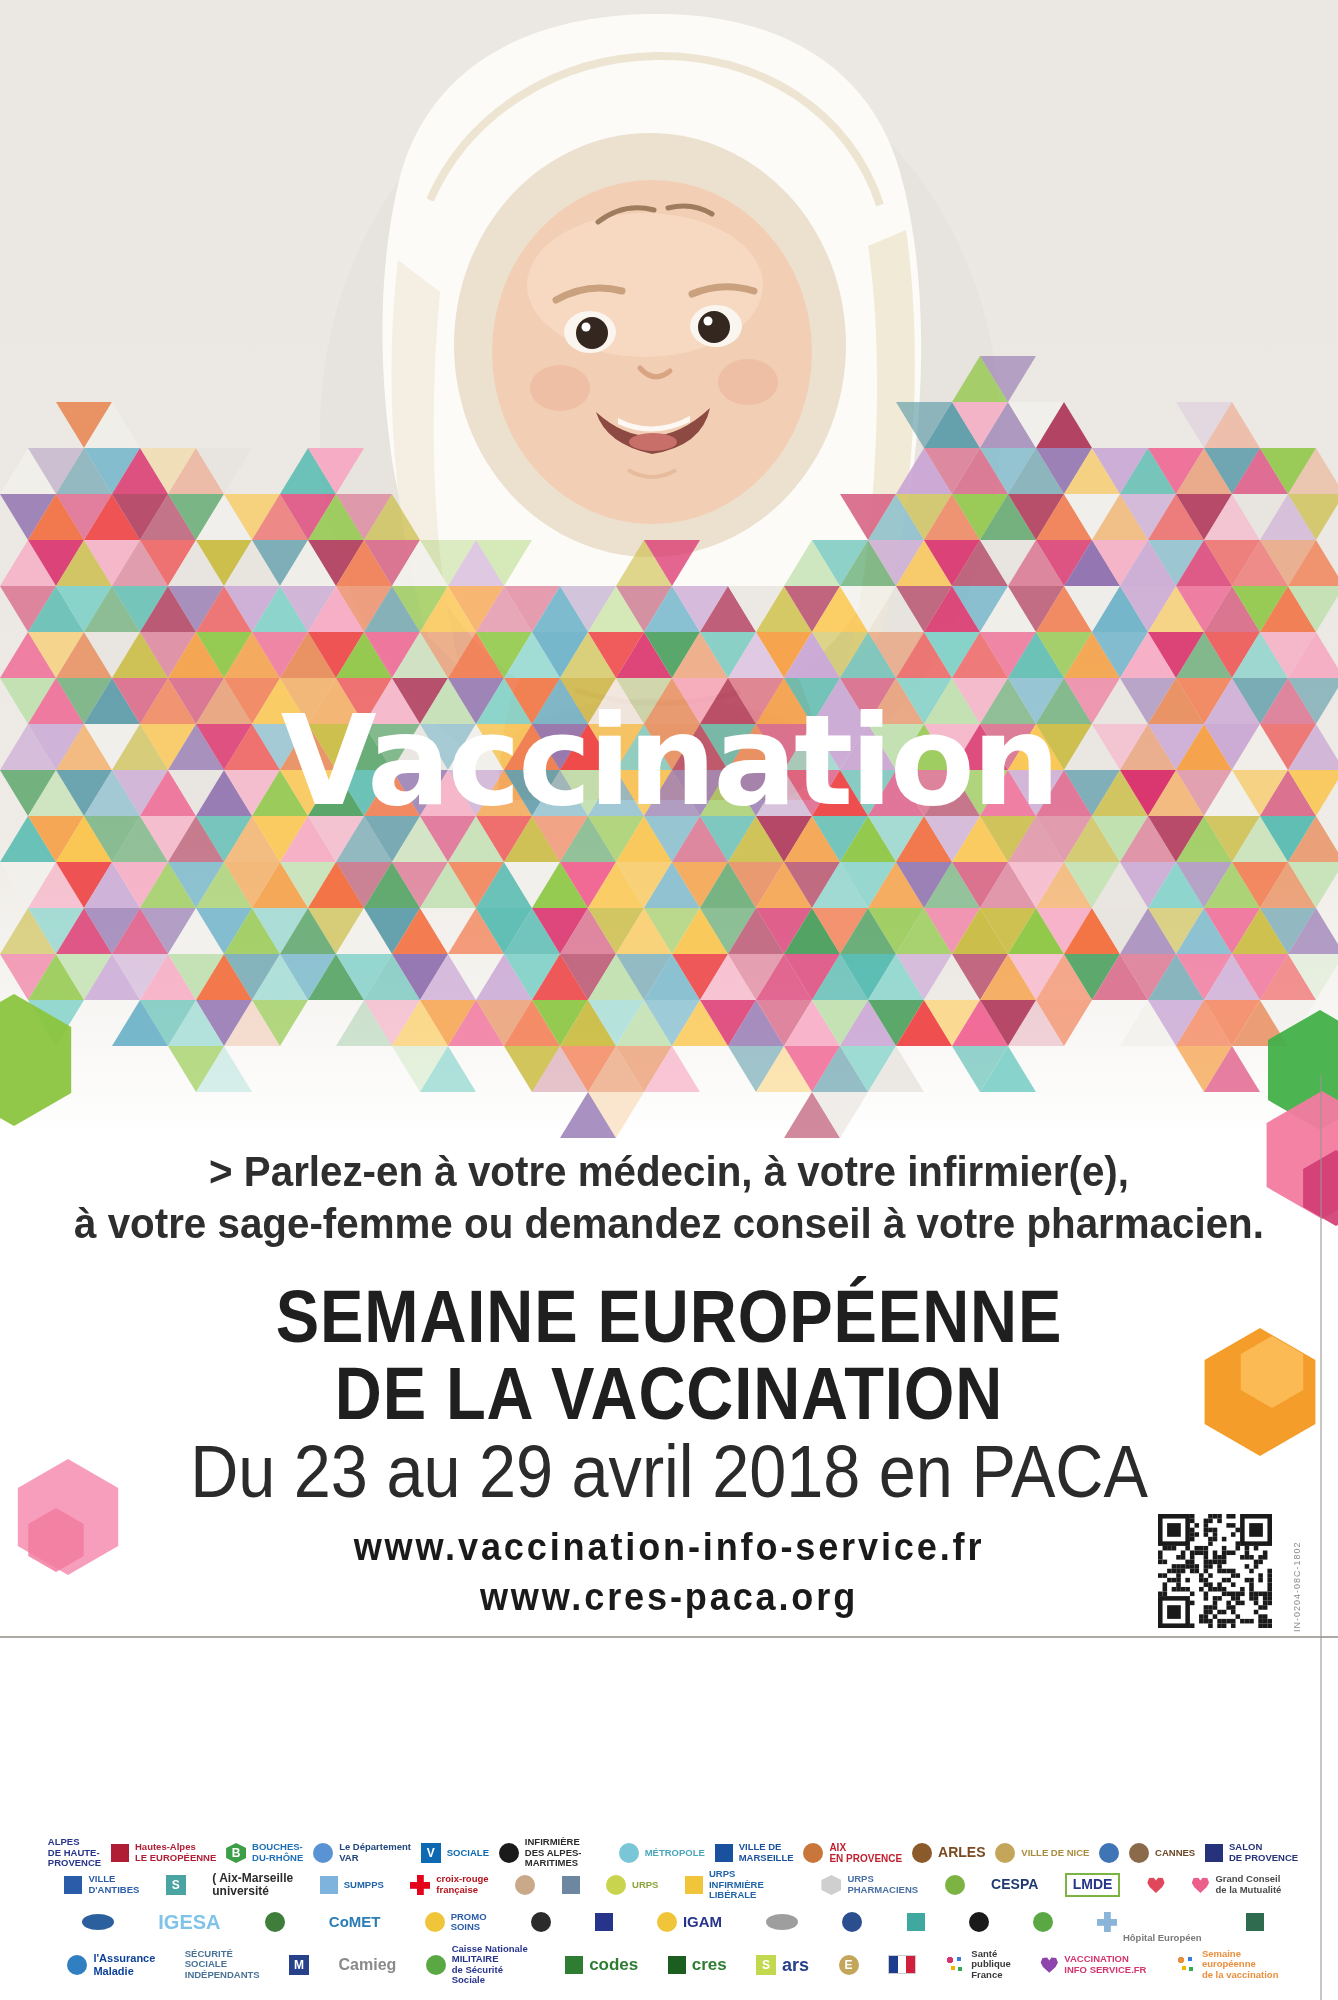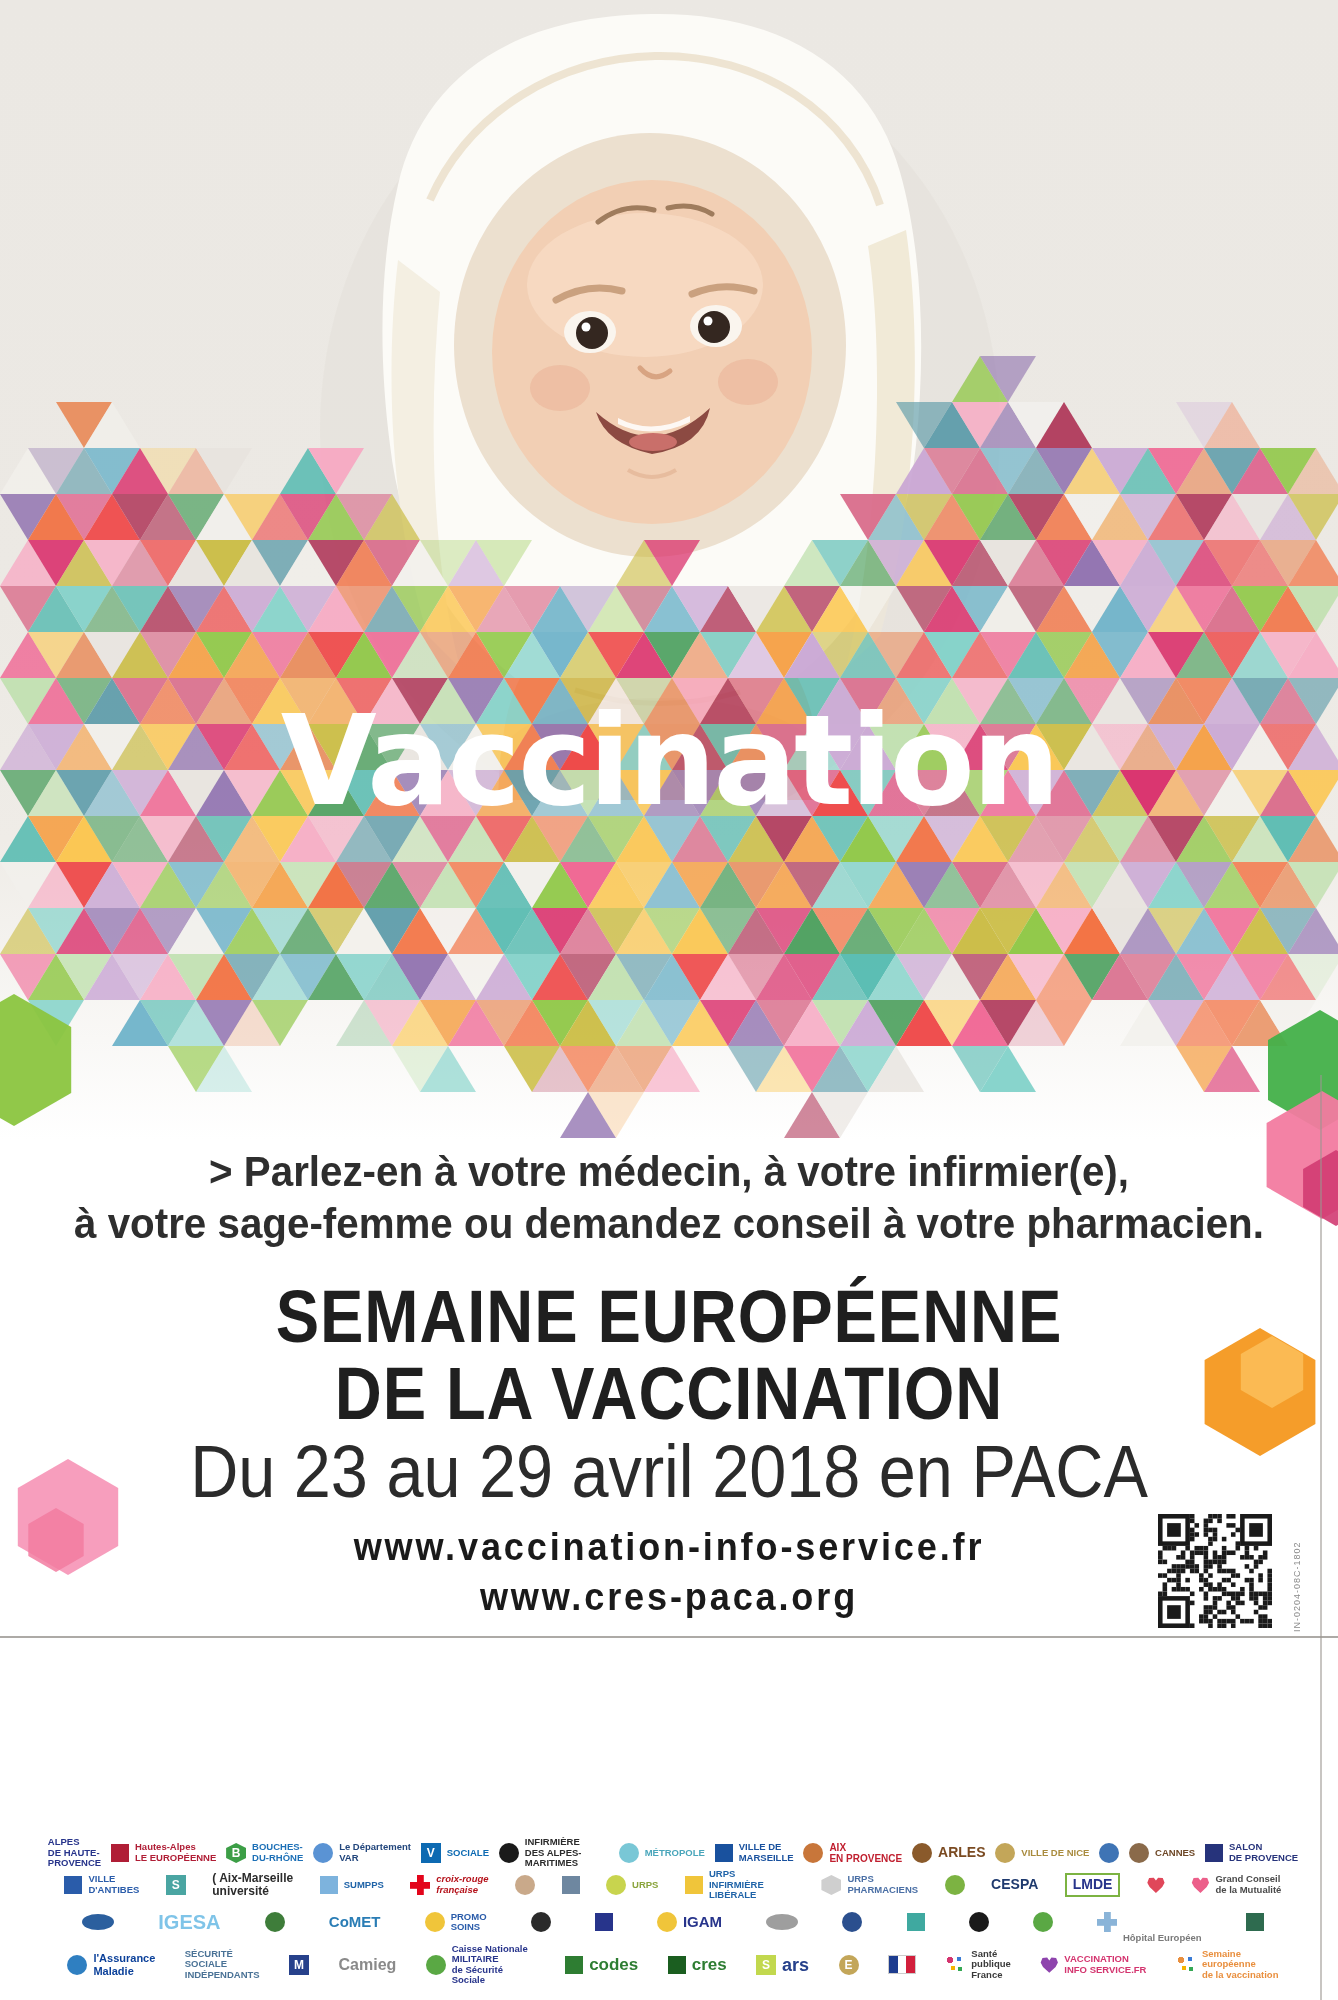--- a/index.html
+++ b/index.html
@@ -1025,21 +1025,21 @@
         <div class="logo">
           <span class="logo-text" style="color: rgb(44, 44, 44); font-size: 12px;">( Aix-Marseille
 université</span>
         </div>
         <div class="logo">
           <div class="icon square" style="--c: #7db3dd;"></div>
           <span class="logo-text" style="color: rgb(31, 99, 168);">SUMPPS</span>
         </div>
         <div class="logo">
           <div class="icon cross" style="--c: #e3051b;"></div>
-          <span class="logo-text" style="color: rgb(181, 18, 27); font-style: italic;">croix-rouge
+          <span class="logo-text" style="color: rgb(181, 18, 27);">croix-rouge
 française</span>
         </div>
         <div class="logo">
           <div class="icon circle" style="--c: #c9a98a;"></div>
         </div>
         <div class="logo">
           <div class="icon square" style="--c: #6e87a0;"></div>
         </div>
         <div class="logo">
           <div class="icon circle" style="--c: #c8d44e;"></div>

